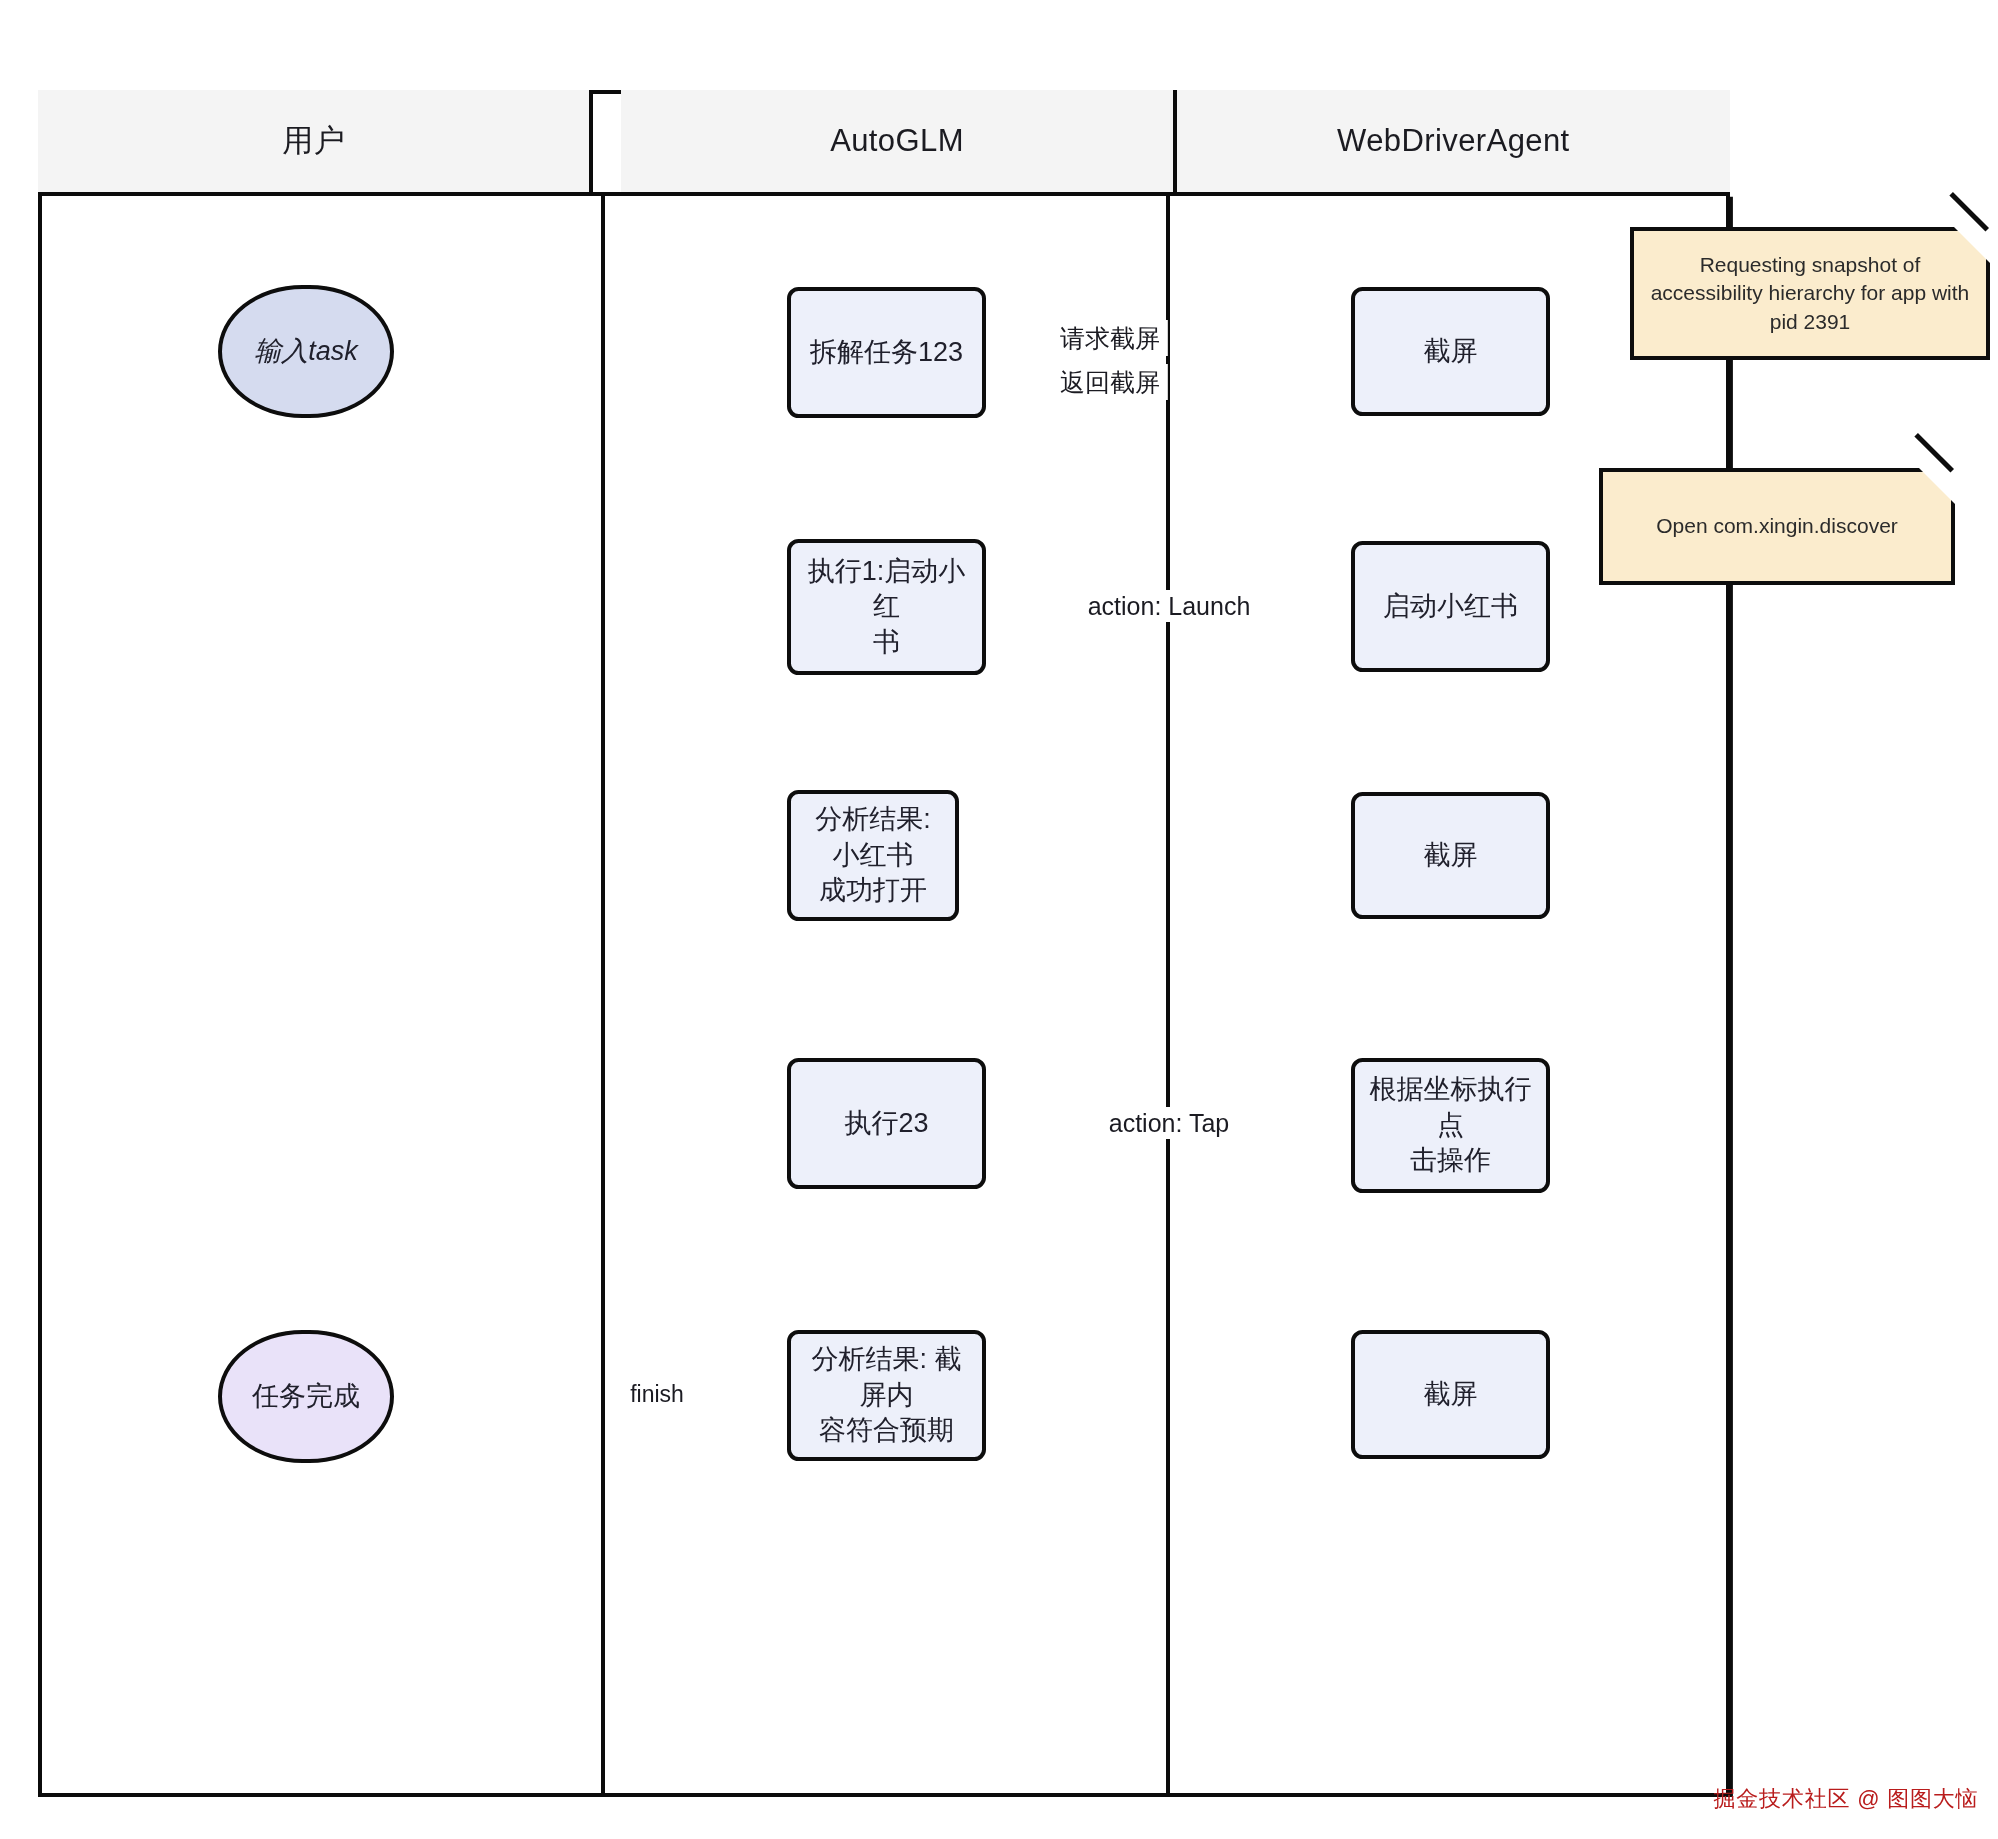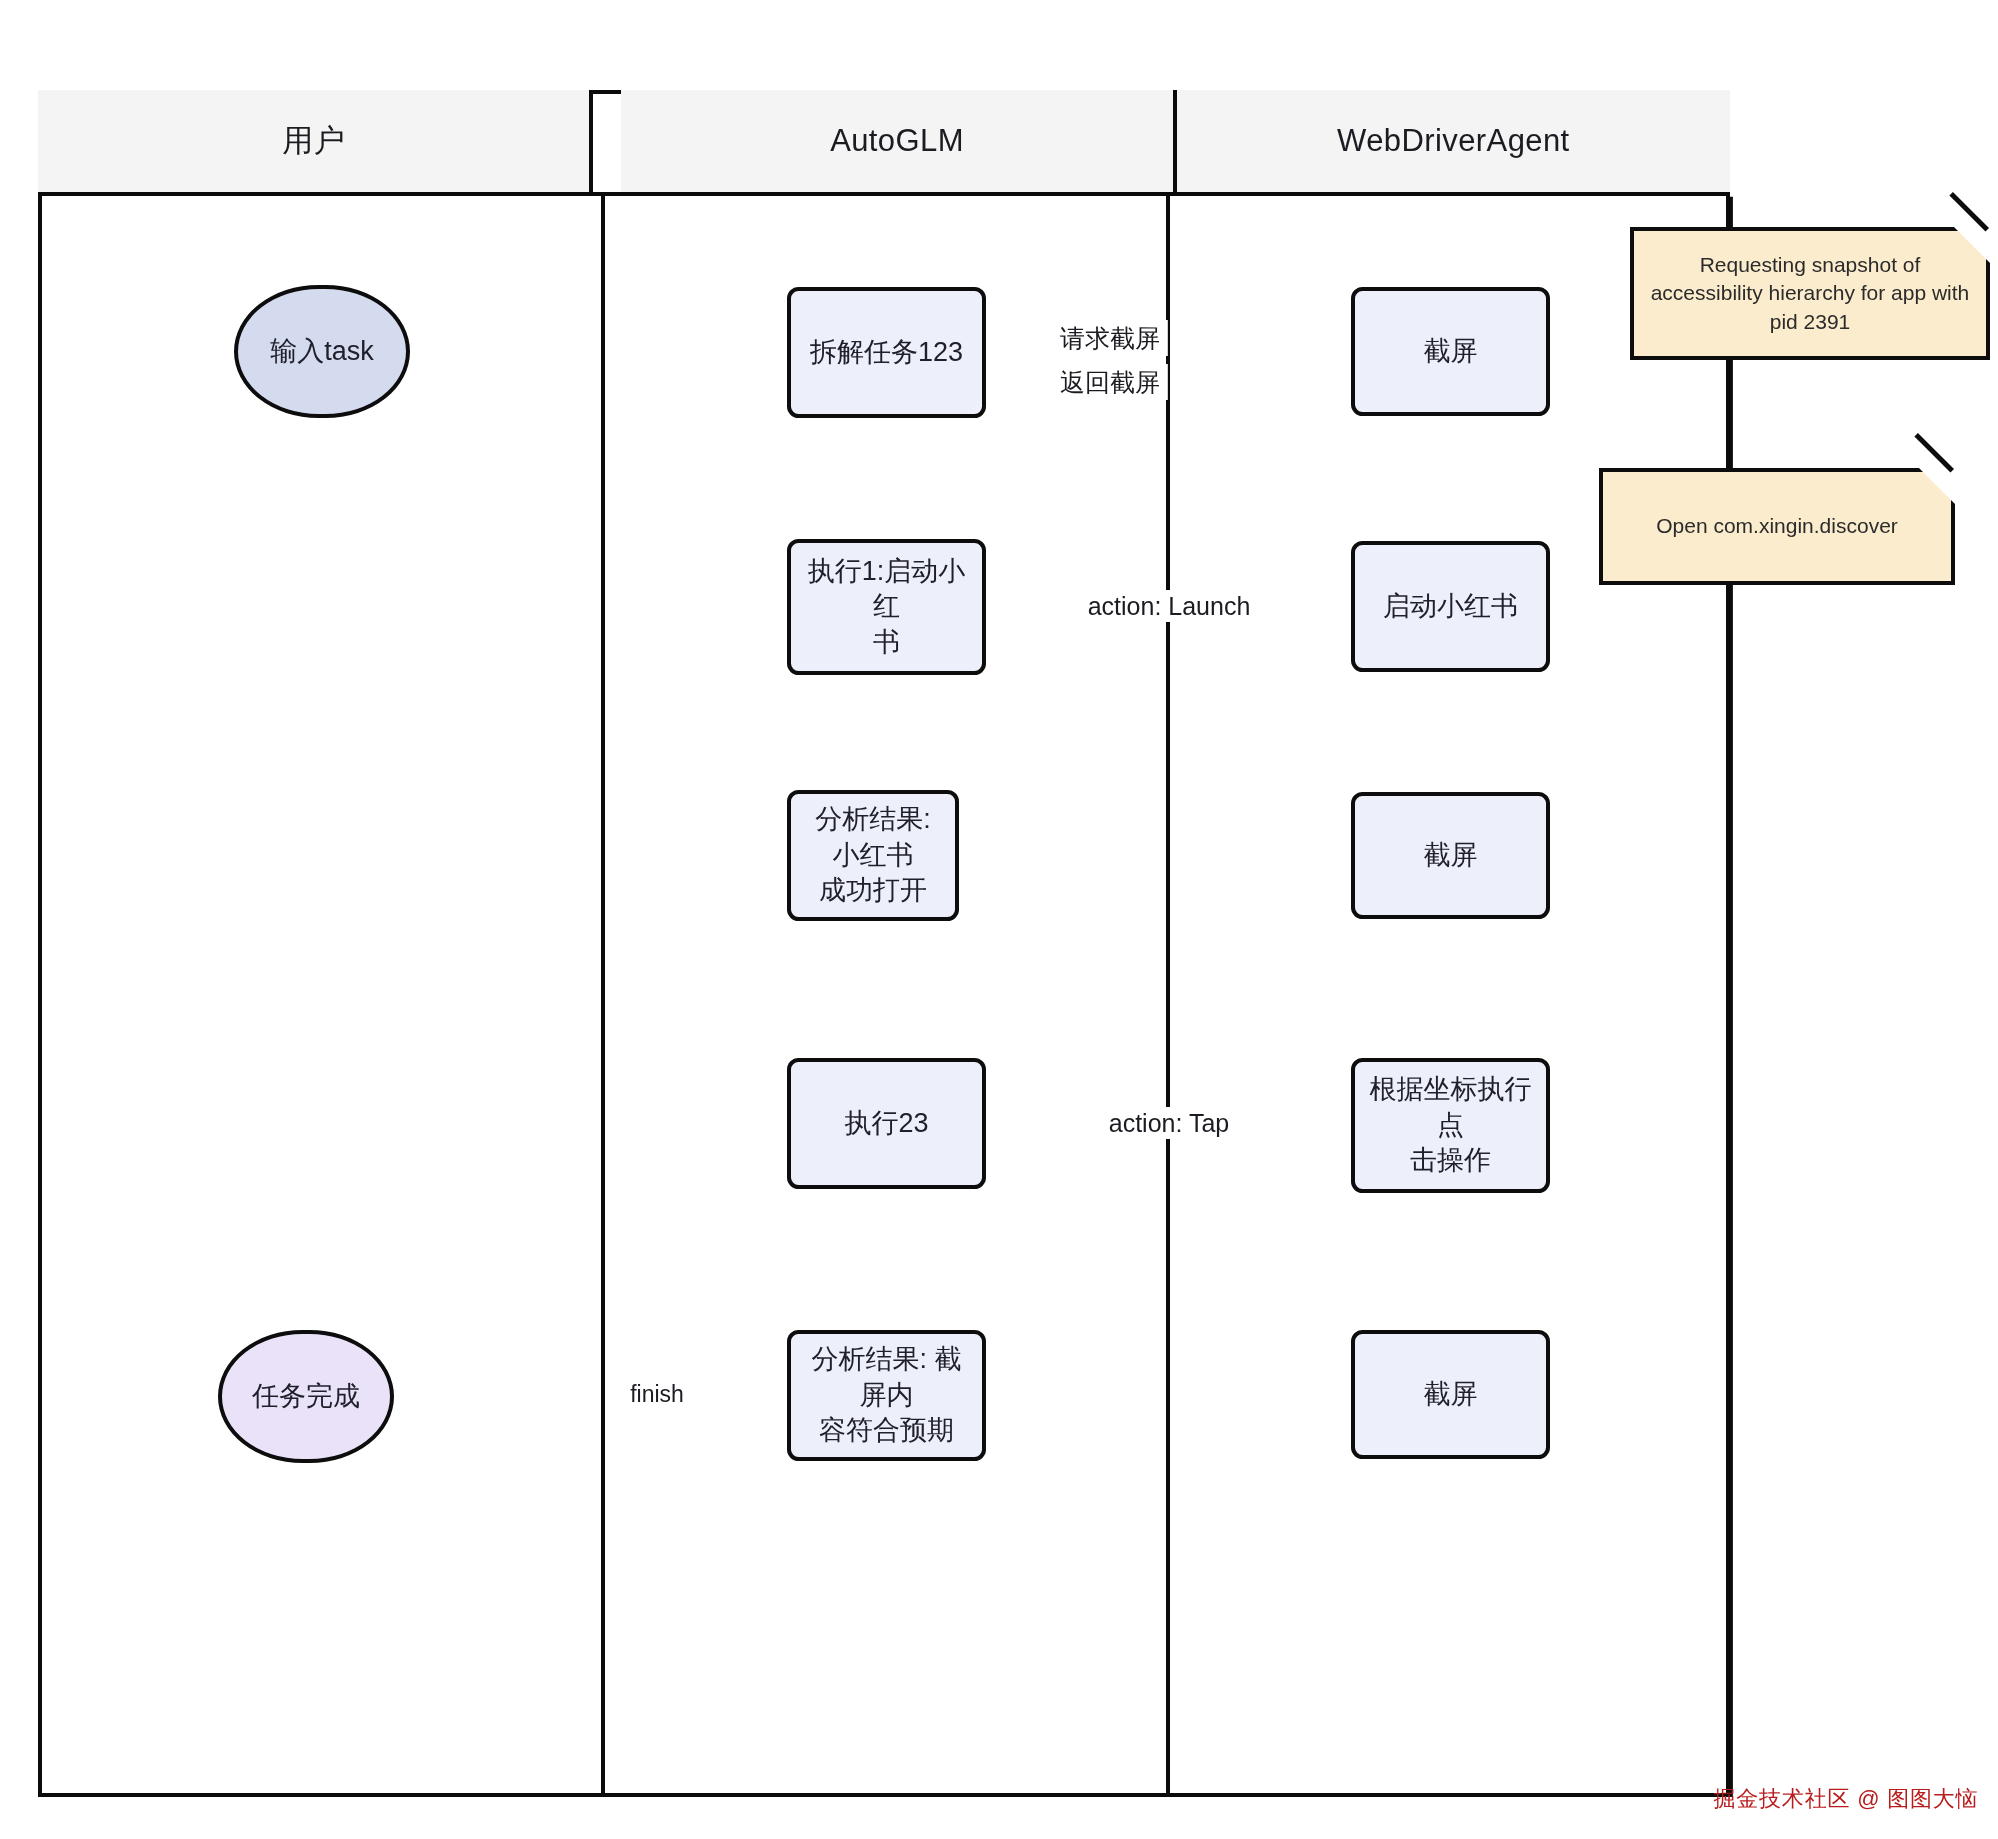--- a/index.html
+++ b/index.html
@@ -218,21 +218,21 @@
       <span>AutoGLM</span>
     </div>
     <div class="lane-head l3">
       <span>WebDriverAgent</span>
     </div>
   </div>
 
   <div class="lane-divider d1"></div>
   <div class="lane-divider d2"></div>
 
-  <div class="node oval start" style="left:234px; top:285px; width:176px; height:133px;">
+  <div class="node oval start" style="left:218px; top:285px; width:176px; height:133px;font-style:italic;">
     <span class="nlabel">输入task</span>
   </div>
 
   <div class="node rect" style="left:787px; top:287px; width:199px; height:131px;">
     <span class="nlabel">拆解任务123</span>
   </div>
 
   <div class="node rect" style="left:1351px; top:287px; width:199px; height:129px;">
     <span class="nlabel">截屏</span>
   </div>

